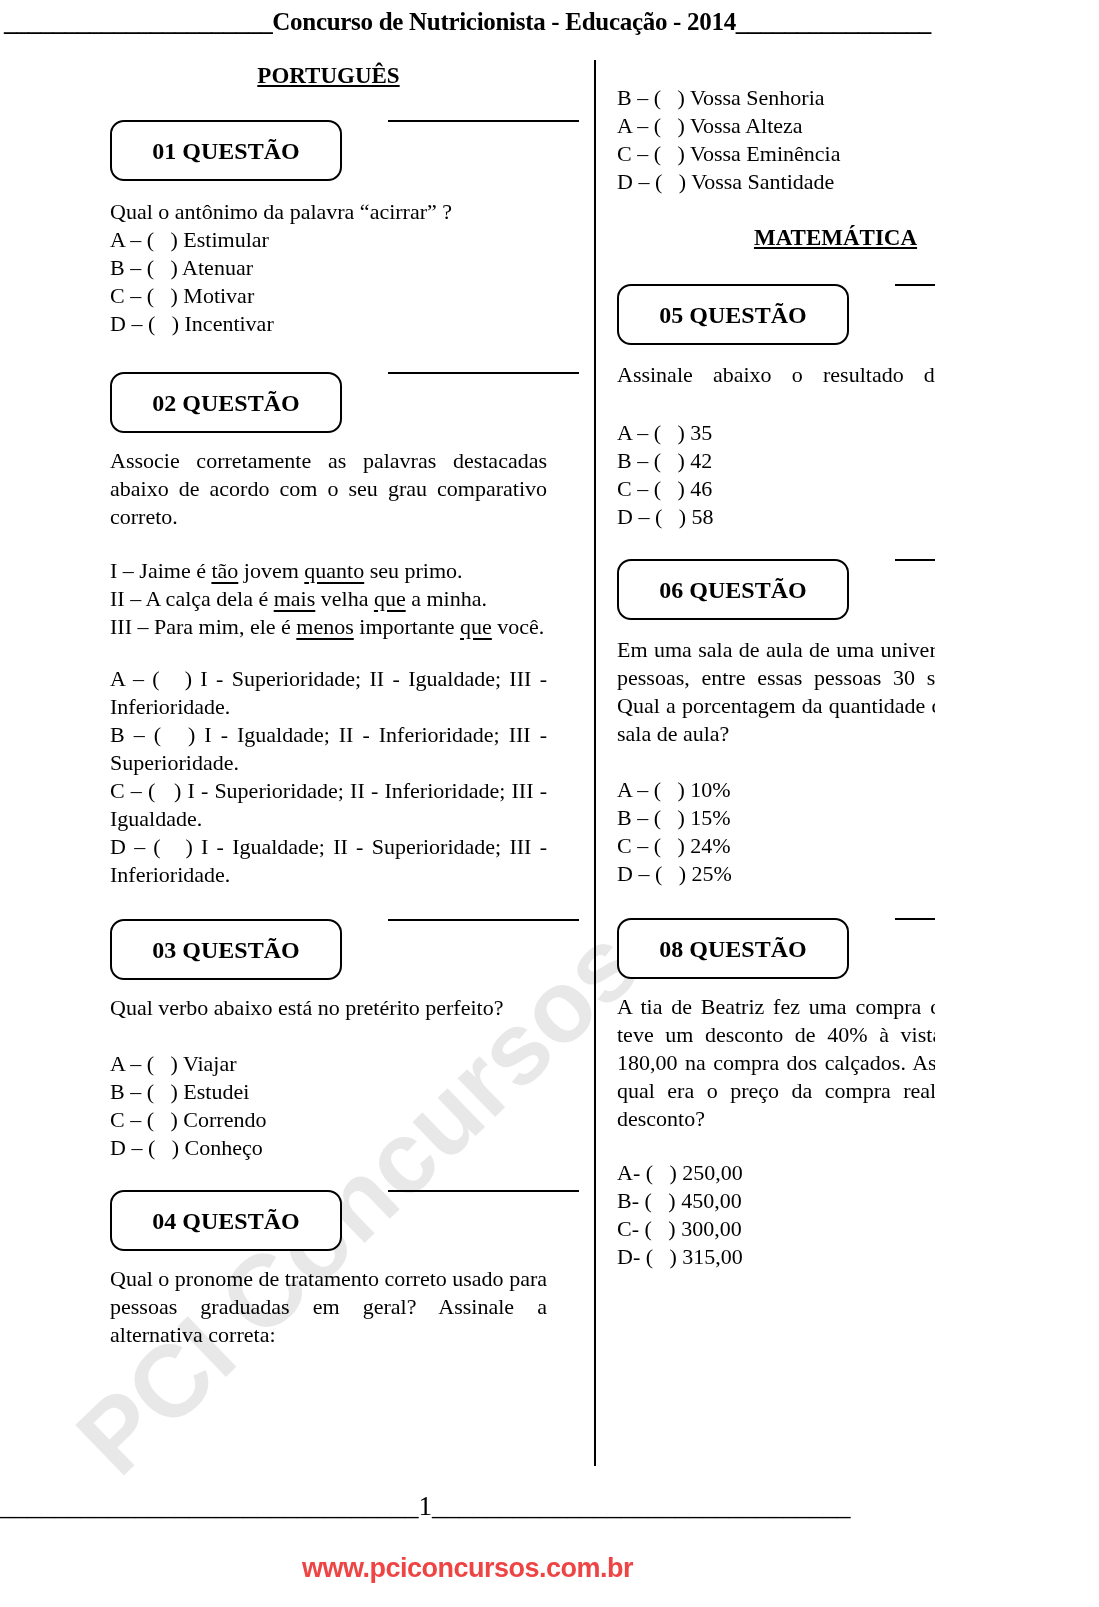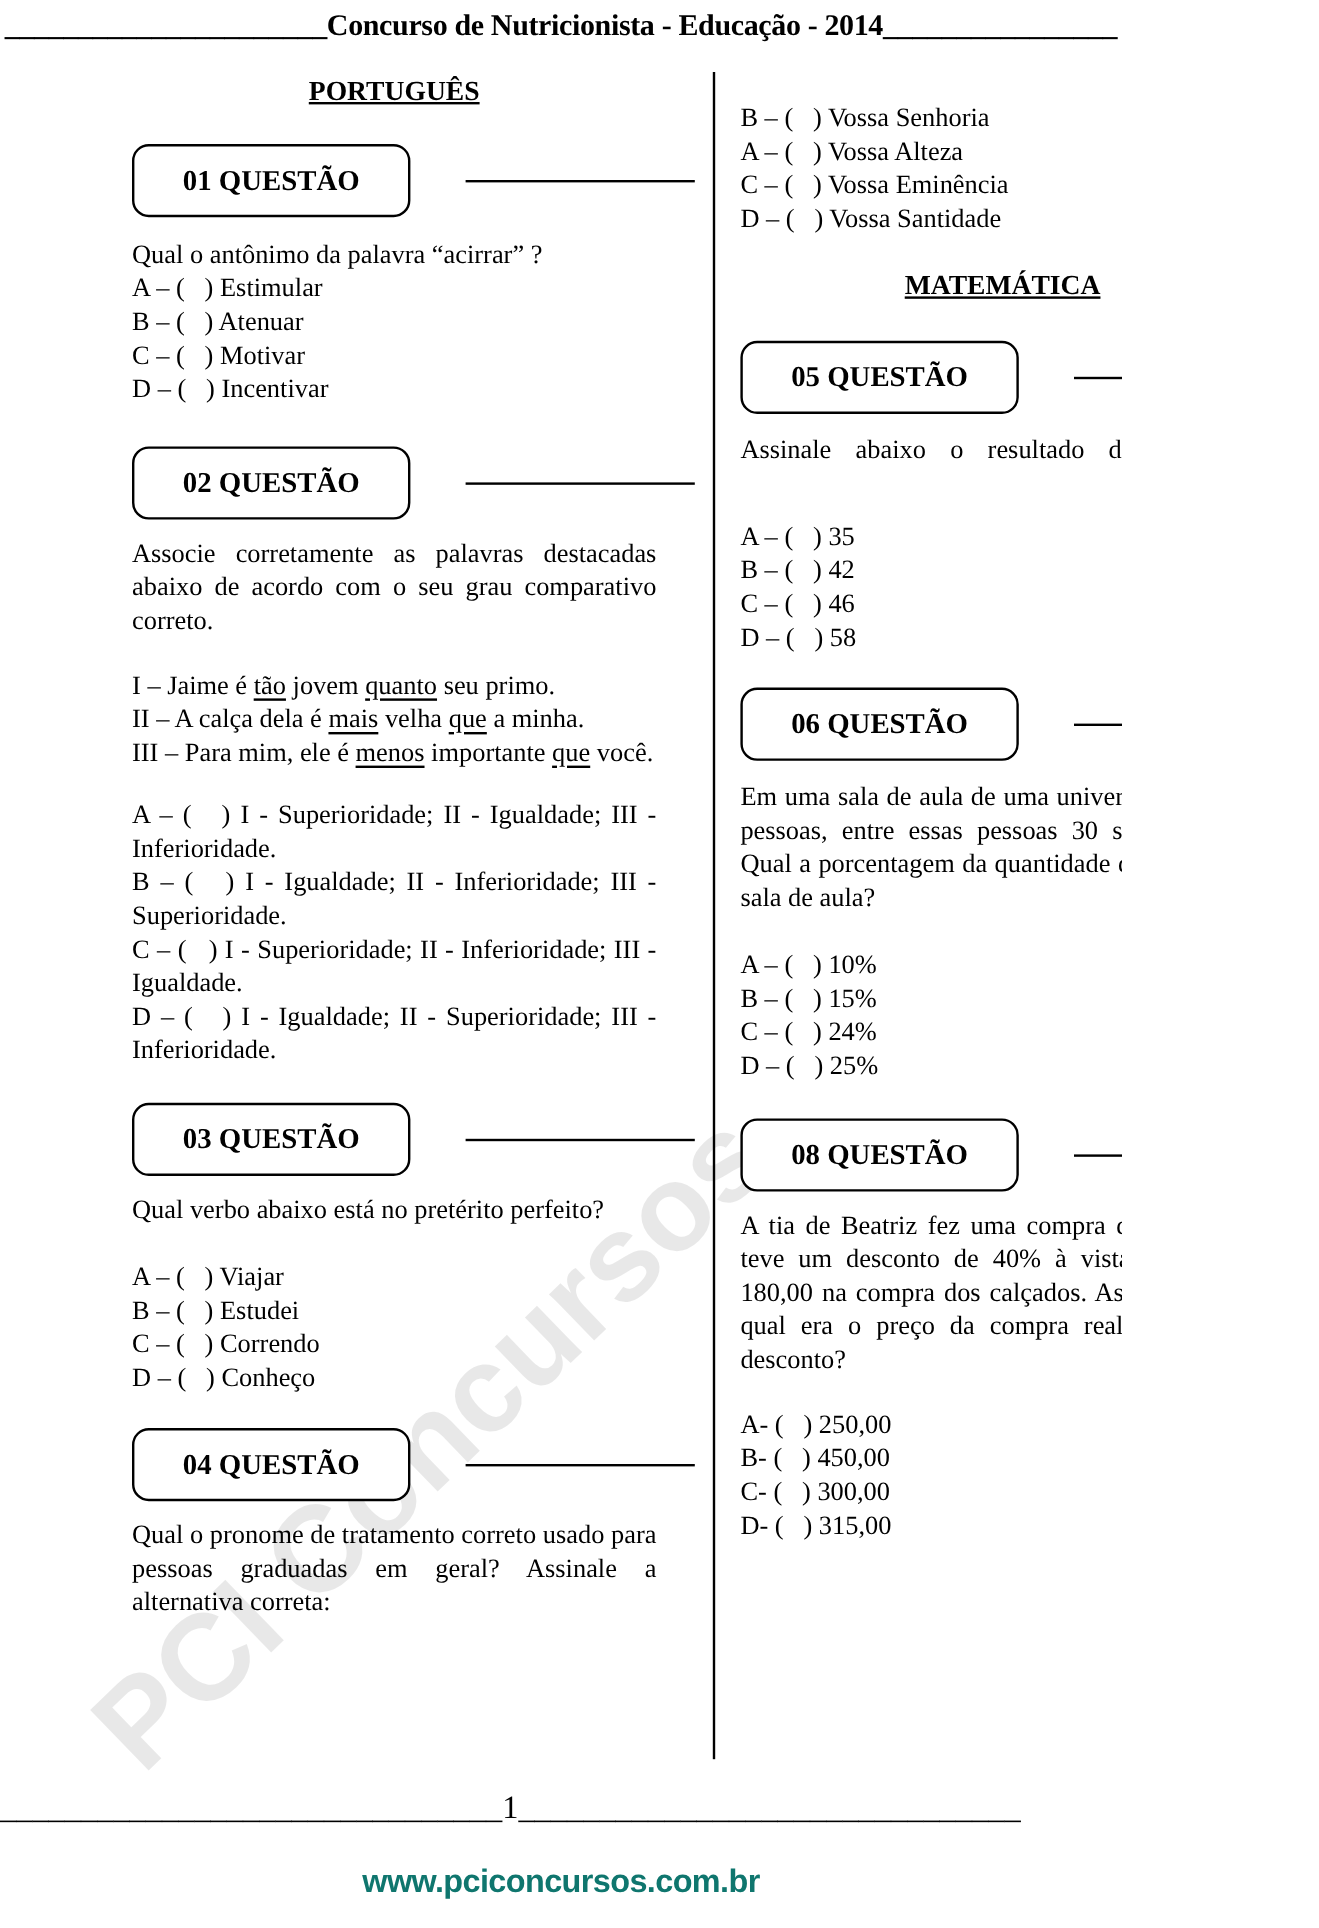--- a/index.html
+++ b/index.html
@@ -11,21 +11,21 @@
   .header{
     position:absolute;top:6px;left:0;right:0;text-align:center;
     font-weight:bold;font-size:25px;line-height:32px;white-space:nowrap;
     letter-spacing:-0.3px;
   }
   .divider{position:absolute;left:594px;top:60px;width:2px;height:1406px;background:#000;z-index:2;}
   .col{position:absolute;top:50px;width:437px;z-index:1;}
   .col-left{left:110px;}
   .col-right{left:617px;}
   .sec-head{text-align:center;font-weight:bold;font-size:23px;text-decoration:underline;}
-  .qrow{display:flex;align-items:center;gap:46px;}
+  .qrow{display:flex;gap:46px;}
   .col-left .qrow{margin-right:-32px;}
   .col-right .qrow{margin-right:-47px;}
   .qbox{
     flex:0 0 auto;width:228px;height:57px;border:2px solid #000;border-radius:14px;
     display:flex;align-items:center;justify-content:center;
     font-weight:bold;font-size:24px;background:#fff;
   }
   .qline{flex:1 1 auto;height:2px;background:#000;}
   p{margin:0;}
   .just{text-align:justify;}
@@ -39,21 +39,21 @@
   .feq{display:inline-block;vertical-align:top;margin-left:10px;}
   .watermark{
     position:absolute;left:85px;top:1445px;transform:rotate(-44deg);transform-origin:0 0;
     font-family:"Liberation Sans","DejaVu Sans",sans-serif;font-weight:bold;
     font-size:102px;color:rgba(0,0,0,0.09);white-space:nowrap;z-index:0;
   }
   .footer-line{position:absolute;top:1492px;left:0;right:0;text-align:left;font-size:27px;z-index:1;}
   .site{
     position:absolute;top:1554px;left:0;right:0;text-align:center;
     font-family:"Liberation Sans","DejaVu Sans",sans-serif;font-weight:bold;
-    font-size:27px;color:#0f766e;z-index:1;letter-spacing:-0.5px;
+    font-size:27px;color:#ef4444;z-index:1;letter-spacing:-0.5px;
   }
 </style>
 </head>
 <body>
 
 <div class="page">
 
   <div class="header">
     <span>______________________</span><span>Concurso de Nutricionista - Educação - 2014</span><span>________________</span>
   </div>
@@ -134,21 +134,21 @@
 
     <div class="sec-head" style="margin-top:28px">MATEMÁTICA</div>
 
     <div class="qrow" style="margin-top:32px">
       <div class="qbox">
           <span>05 QUESTÃO</span>
         </div>
       <div class="qline"></div>
     </div>
     <p class="force-just" style="margin-top:16px">Assinale abaixo o resultado da proporção</p>
-    <div style="margin-top:44px">
+    <div style="margin-top:30px">
       <p class="opt">A – (&nbsp;&nbsp;&nbsp;) 35</p>
       <p class="opt">B – (&nbsp;&nbsp;&nbsp;) 42</p>
       <p class="opt">C – (&nbsp;&nbsp;&nbsp;) 46</p>
       <p class="opt">D – (&nbsp;&nbsp;&nbsp;) 58</p>
     </div>
 
     <div class="qrow" style="margin-top:28px">
       <div class="qbox">
           <span>06 QUESTÃO</span>
         </div>

